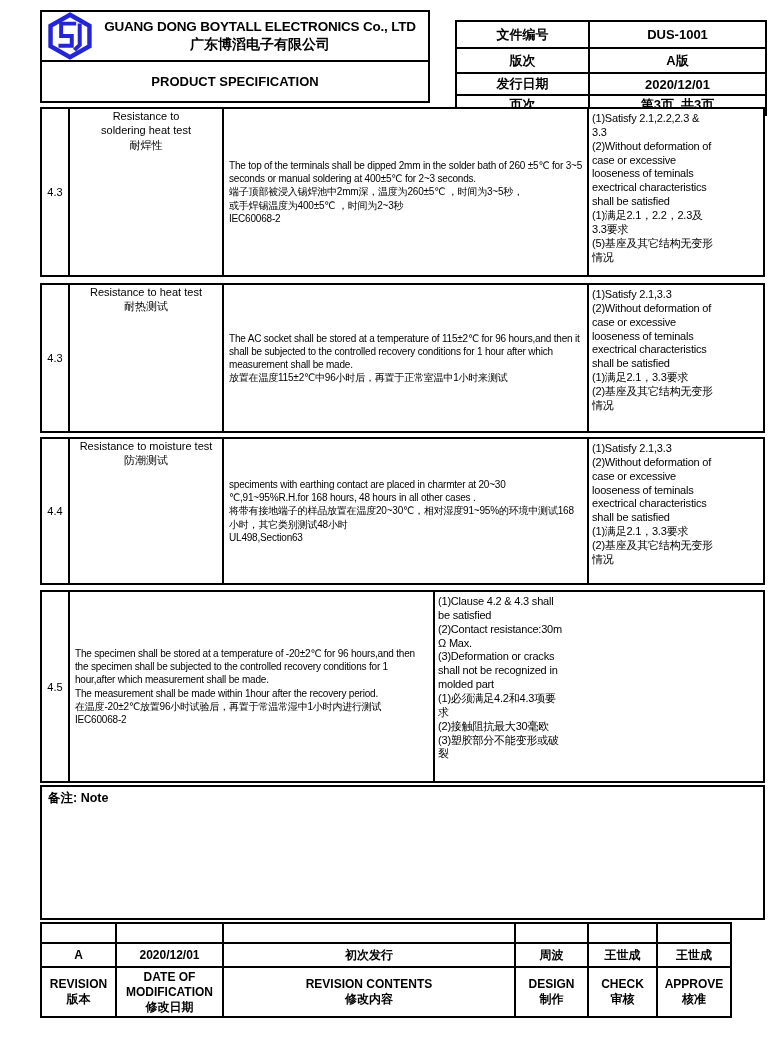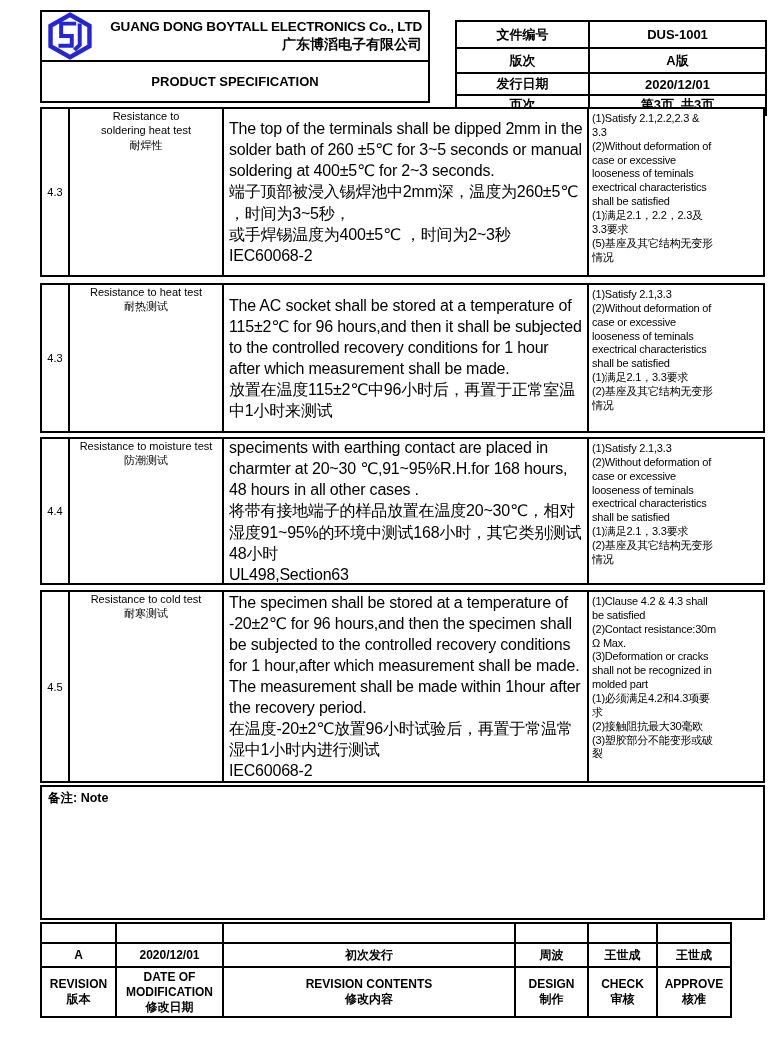--- a/index.html
+++ b/index.html
@@ -21,21 +21,21 @@
     width: 390px; height: 93px;
     border: 2px solid #000;
     display: flex; flex-direction: column;
   }
   .hdr-company {
     flex: 0 0 50px;
     border-bottom: 2px solid #000;
     display: flex; align-items: center;
   }
   .logo-wrap { flex: 0 0 56px; display: flex; justify-content: center; align-items: center; }
-  .company-names { flex: 1; text-align: right; line-height: 1.25; padding-right: 6px; }
+  .company-names { flex: 1; text-align: center; line-height: 1.25; padding-right: 6px; }
   .company-en { font-size: 13.5px; font-weight: bold; letter-spacing: -0.2px; }
   .company-cn { font-size: 14px; font-weight: bold; }
   .hdr-title {
     flex: 1;
     display: flex; flex-direction: column; justify-content: center;
     text-align: center; line-height: 1.35;
   }
   .title-en { font-size: 13px; font-weight: bold; }
   .title-cn { font-size: 13.5px; font-weight: bold; }
   table.hdr-info {
@@ -62,21 +62,21 @@
     font-size: 11px;
   }
   .c-name {
     flex: 0 0 154px; border-right: 2px solid #000;
     display: flex; flex-direction: column; align-items: center; justify-content: flex-start;
     font-size: 11px; text-align: center; line-height: 1.3; padding: 0 3px;
   }
   .c-desc {
     flex: 0 0 365px; border-right: 2px solid #000;
     display: flex; align-items: center;
-    font-size: 16px; line-height: 1.32; letter-spacing: -0.2px;
+    font-size: 10px; line-height: 1.32; letter-spacing: -0.2px;
     padding: 3px 4px 3px 5px;
     white-space: pre-line;
   }
   .c-crit {
     flex: 1;
     font-size: 11px; line-height: 1.26; letter-spacing: -0.2px;
     padding: 3px 2px 2px 3px;
     white-space: pre-line;
   }
   
@@ -212,24 +212,20 @@
 looseness of teminals
 exectrical characteristics
 shall be satisfied
 (1)满足2.1，3.3要求
 (2)基座及其它结构无变形
 情况</div>
   </div>
 
   <div class="spec-row" style="top:590px;height:193px">
     <div class="c-no">4.5</div>
-    <div class="c-name">
-      <div style="white-space:pre-line">Resistance to cold test</div>
-      <div>耐寒测试</div>
-    </div>
     <div class="c-desc"><span>The specimen shall be stored at a temperature of -20±2℃ for 96 hours,and then the specimen shall be subjected to the controlled recovery conditions for 1 hour,after which measurement shall be made.
 The measurement shall be made within 1hour after the recovery period.
 在温度-20±2℃放置96小时试验后，再置于常温常湿中1小时内进行测试
 IEC60068-2</span></div>
     <div class="c-crit">(1)Clause 4.2 &amp; 4.3 shall
 be satisfied
 (2)Contact resistance:30m
 Ω Max.
 (3)Deformation or cracks
 shall not be recognized in

